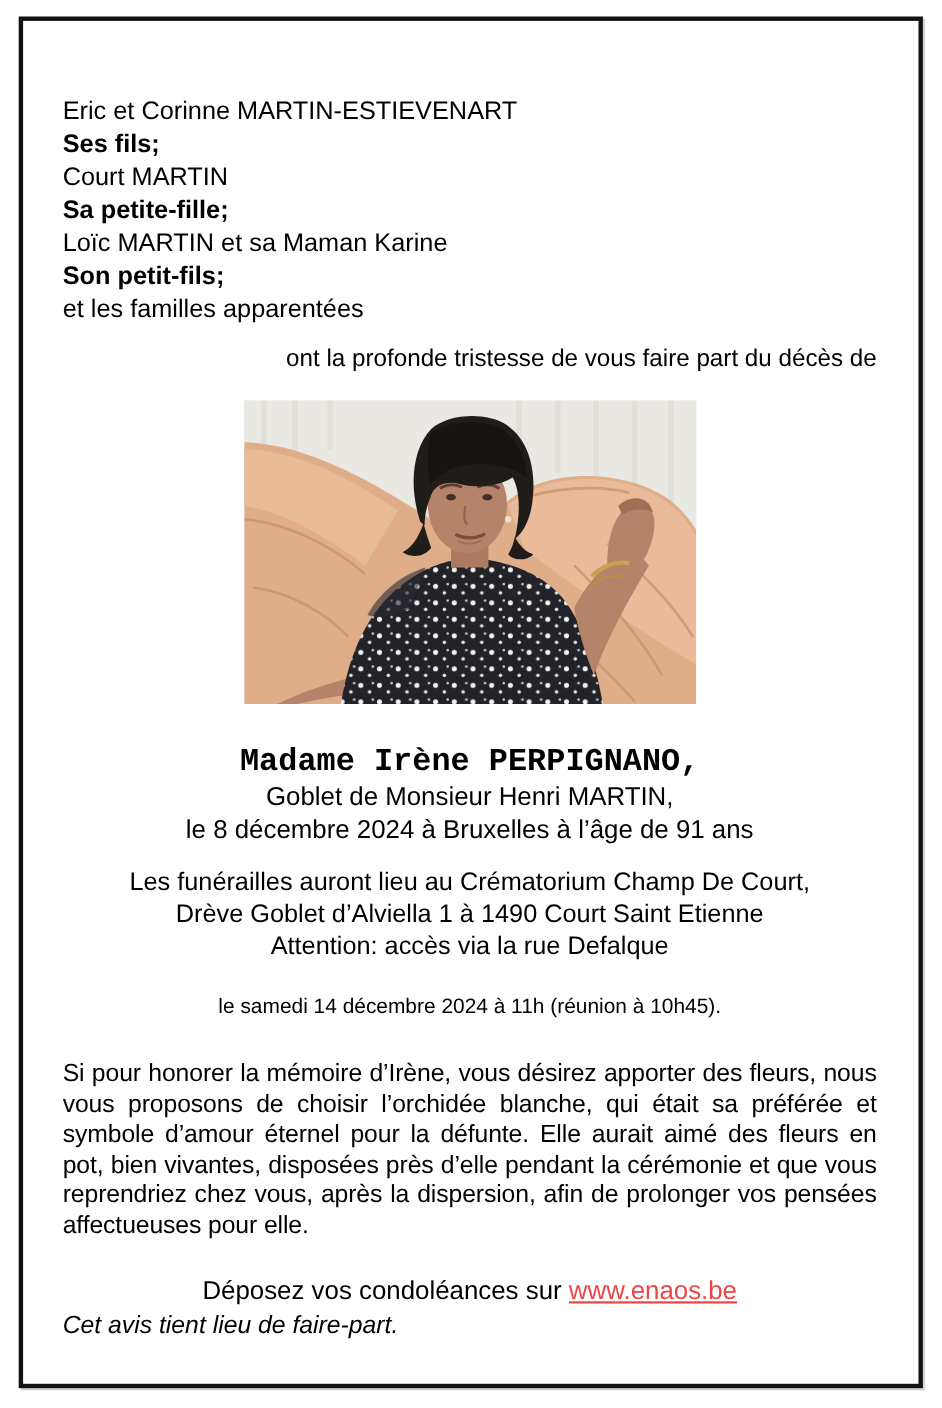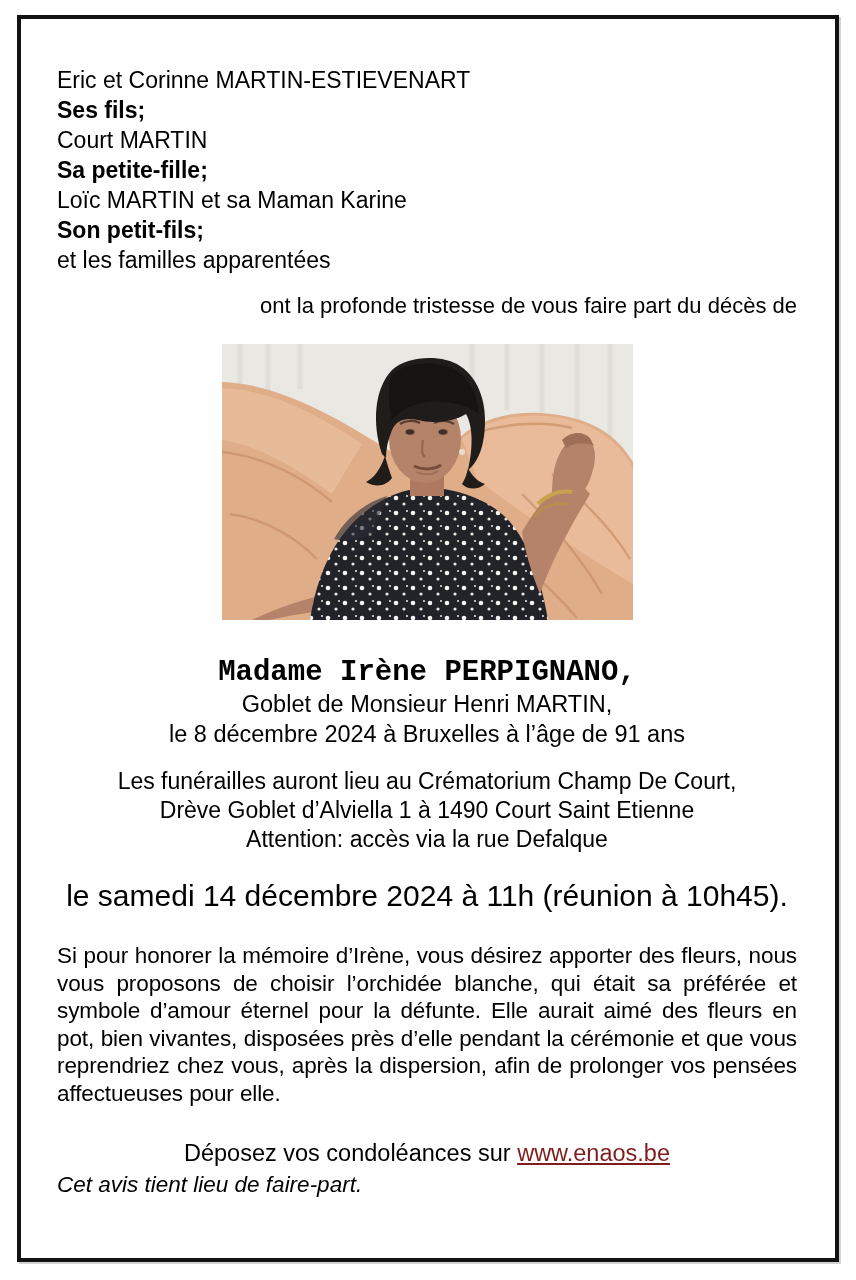--- a/index.html
+++ b/index.html
@@ -13,34 +13,34 @@
   }
   .card {
     position: absolute;
     left: 17px; top: 15px;
     width: 822px; height: 1247px;
     border: 4px solid #121212;
     background: #ffffff;
     box-shadow: 2px 2px 0 rgba(130,130,130,0.35);
   }
   .content {
-    padding: 46px 38px 0 36px;
+    padding: 66px 38px 0 36px;
   }
   
   .announcer-row { font-size: 23px; line-height: 30px; }
   .announcer-row.name { text-align: left; font-weight: 400; }
   .announcer-row.relation { font-weight: 700; }
   
   .announcement { margin-top: 16px; text-align: right; font-size: 22px; line-height: 30px; }
   .photo-wrap { width: 411px; height: 276px; margin: 23px auto 0 auto; overflow: hidden; background: #eae8e3; }
   .photo-wrap svg { display: block; }
   .deceased-name { margin-top: 36px; text-align: center; font-size: 29px; line-height: 33px; font-weight: 700; font-family: Liberation Mono, monospace; }
   .deceased-sub { text-align: center; font-size: 23.5px; line-height: 30px; }
   .funeral-block { margin-top: 18px; text-align: center; font-size: 23px; line-height: 29px; }
-  .ceremony-date { margin-top: 27px; text-align: center; font-size: 30px; line-height: 30px; }
+  .ceremony-date { margin-top: 27px; text-align: center; font-size: 19px; line-height: 30px; }
   .flowers { margin-top: 31px; font-size: 22.5px; line-height: 27.6px; text-align: justify; letter-spacing: -0.1px; }
   .condolences { margin-top: 29px; text-align: center; font-size: 23.5px; line-height: 33px; }
   .condolences a { text-decoration: underline; margin-left: 0.28em; }
   .footer-note { font-size: 22.5px; line-height: 30px; font-style: italic; }
 </style>
 </head>
 <body>
 
 <div class="card">
   <div class="content">
@@ -137,19 +137,19 @@
       <div>Les funérailles auront lieu au Crématorium Champ De Court,</div>
       <div>Drève Goblet d’Alviella 1 à 1490 Court Saint Etienne</div>
       <div>Attention: accès via la rue Defalque</div>
     </div>
 
     <div class="ceremony-date">le samedi 14 décembre 2024 à 11h (réunion à 10h45).</div>
 
     <div class="flowers">Si pour honorer la mémoire d’Irène, vous désirez apporter des fleurs, nous vous proposons de choisir l’orchidée blanche, qui était sa préférée et symbole d’amour éternel pour la défunte. Elle aurait aimé des fleurs en pot, bien vivantes, disposées près d’elle pendant la cérémonie et que vous reprendriez chez vous, après la dispersion, afin de prolonger vos pensées affectueuses pour elle.</div>
 
     <div class="condolences">
-      <span>Déposez vos condoléances sur</span><a href="#" id="enaos-link" style="color: #7f1d1d;">www.enaos.be</a>
+      <span>Déposez vos condoléances sur</span><a href="#" id="enaos-link" style="color: #ef4444;">www.enaos.be</a>
     </div>
 
     <div class="footer-note">Cet avis tient lieu de faire-part.</div>
 
   </div>
 </div>
 
 </body></html>

